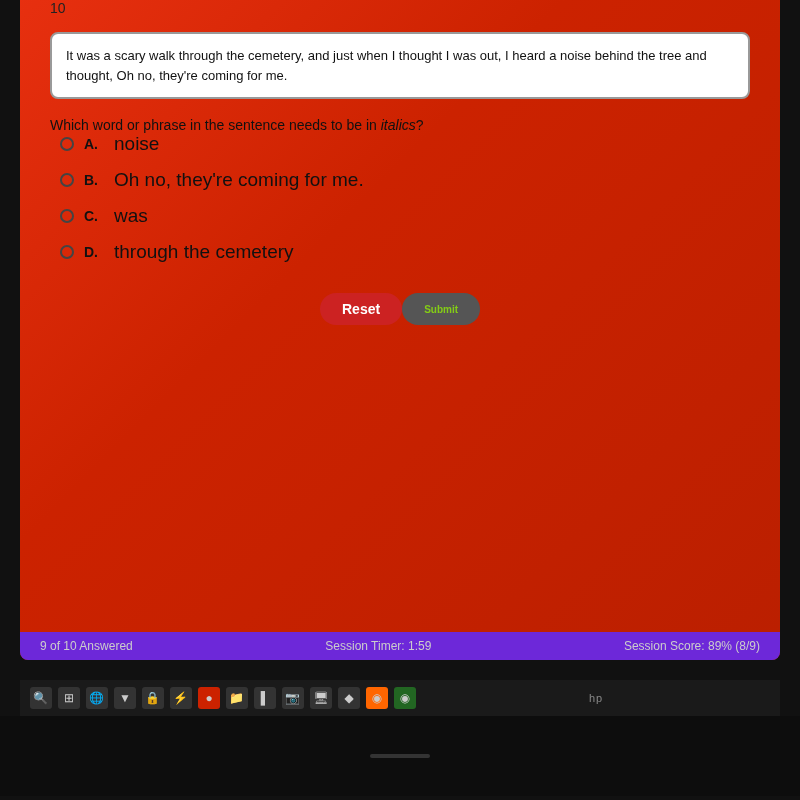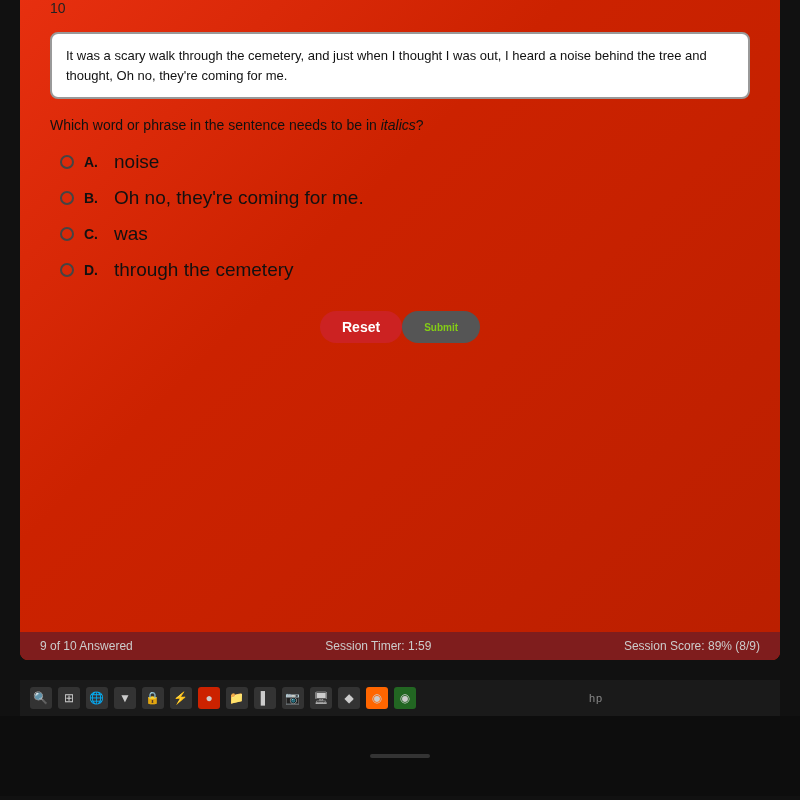--- a/index.html
+++ b/index.html
@@ -50,21 +50,20 @@
       margin-bottom: 18px;
       font-size: 13px;
       color: #111;
       line-height: 1.5;
       border-radius: 8px;
     }
 
     .question-text {
       font-size: 14px;
       color: #111;
-      margin-bottom: 18px;
     }
 
     .question-text em {
       font-style: italic;
     }
 
     .options-list {
       display: flex;
       flex-direction: column;
       gap: 14px;
@@ -124,21 +123,21 @@
       border: none;
       border-radius: 20px;
       padding: 4px 22px;
       font-size: 10px;
       font-weight: bold;
       cursor: pointer;
     }
 
     .status-bar {
       height: 28px;
-      background: #7f1d1d;
+      background: #6d28d9;
       display: flex;
       align-items: center;
       justify-content: space-between;
       padding: 0 20px;
       font-size: 12px;
       color: #ccc;
     }
 
     .taskbar {
       width: 760px;

